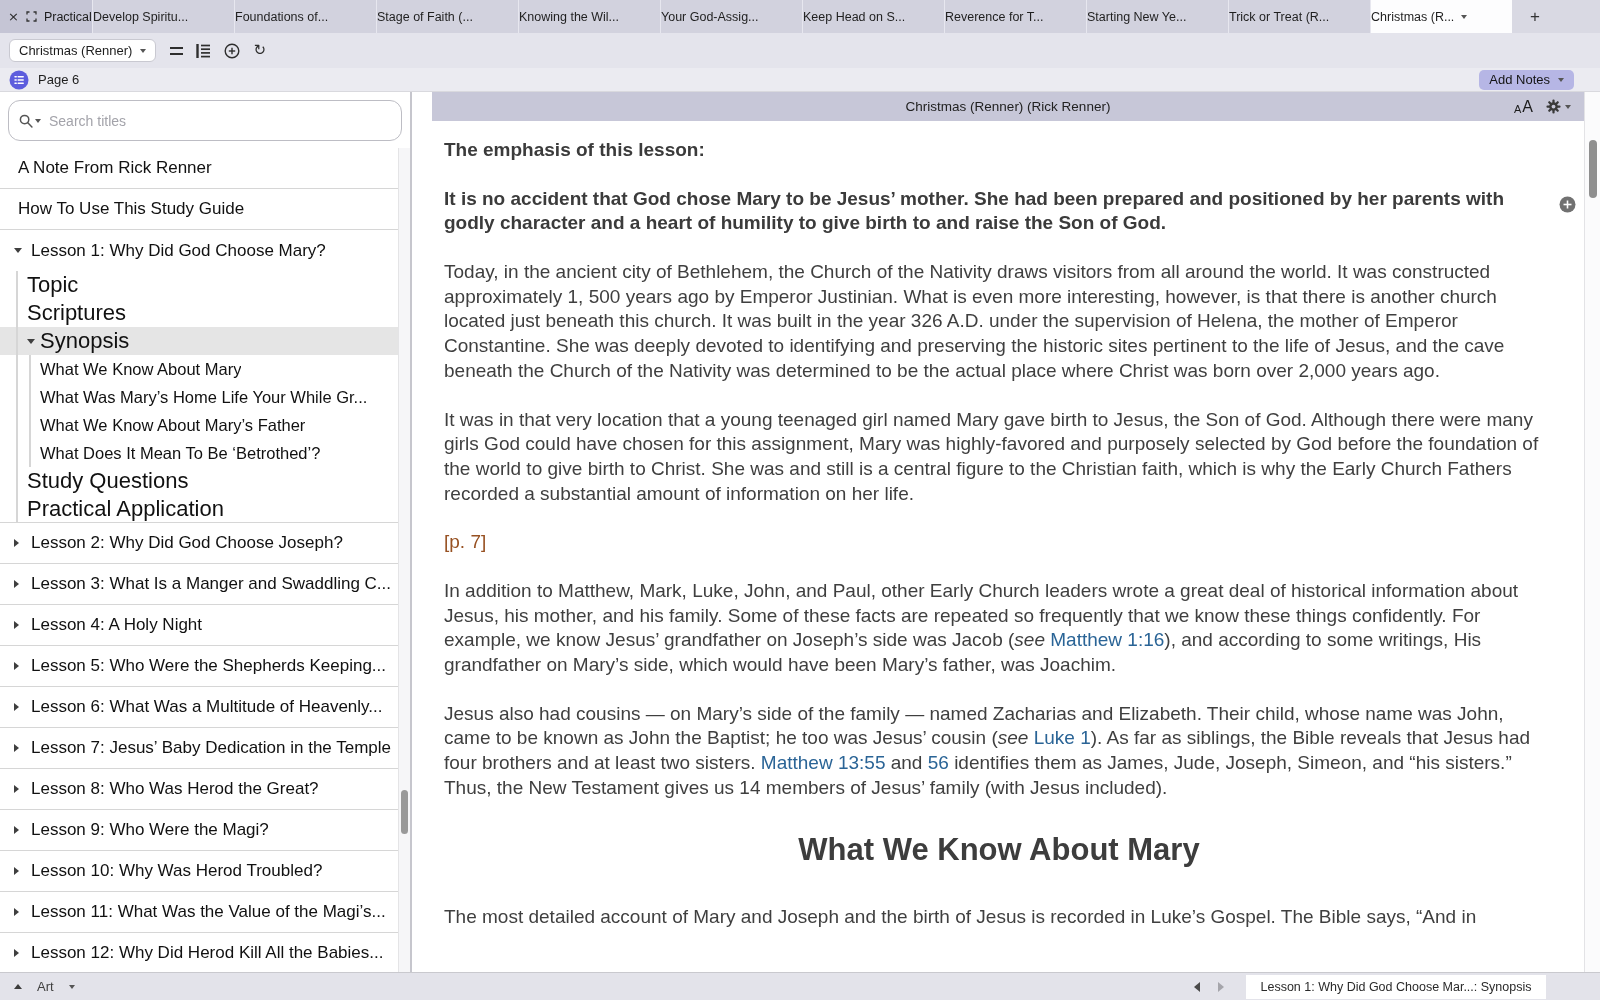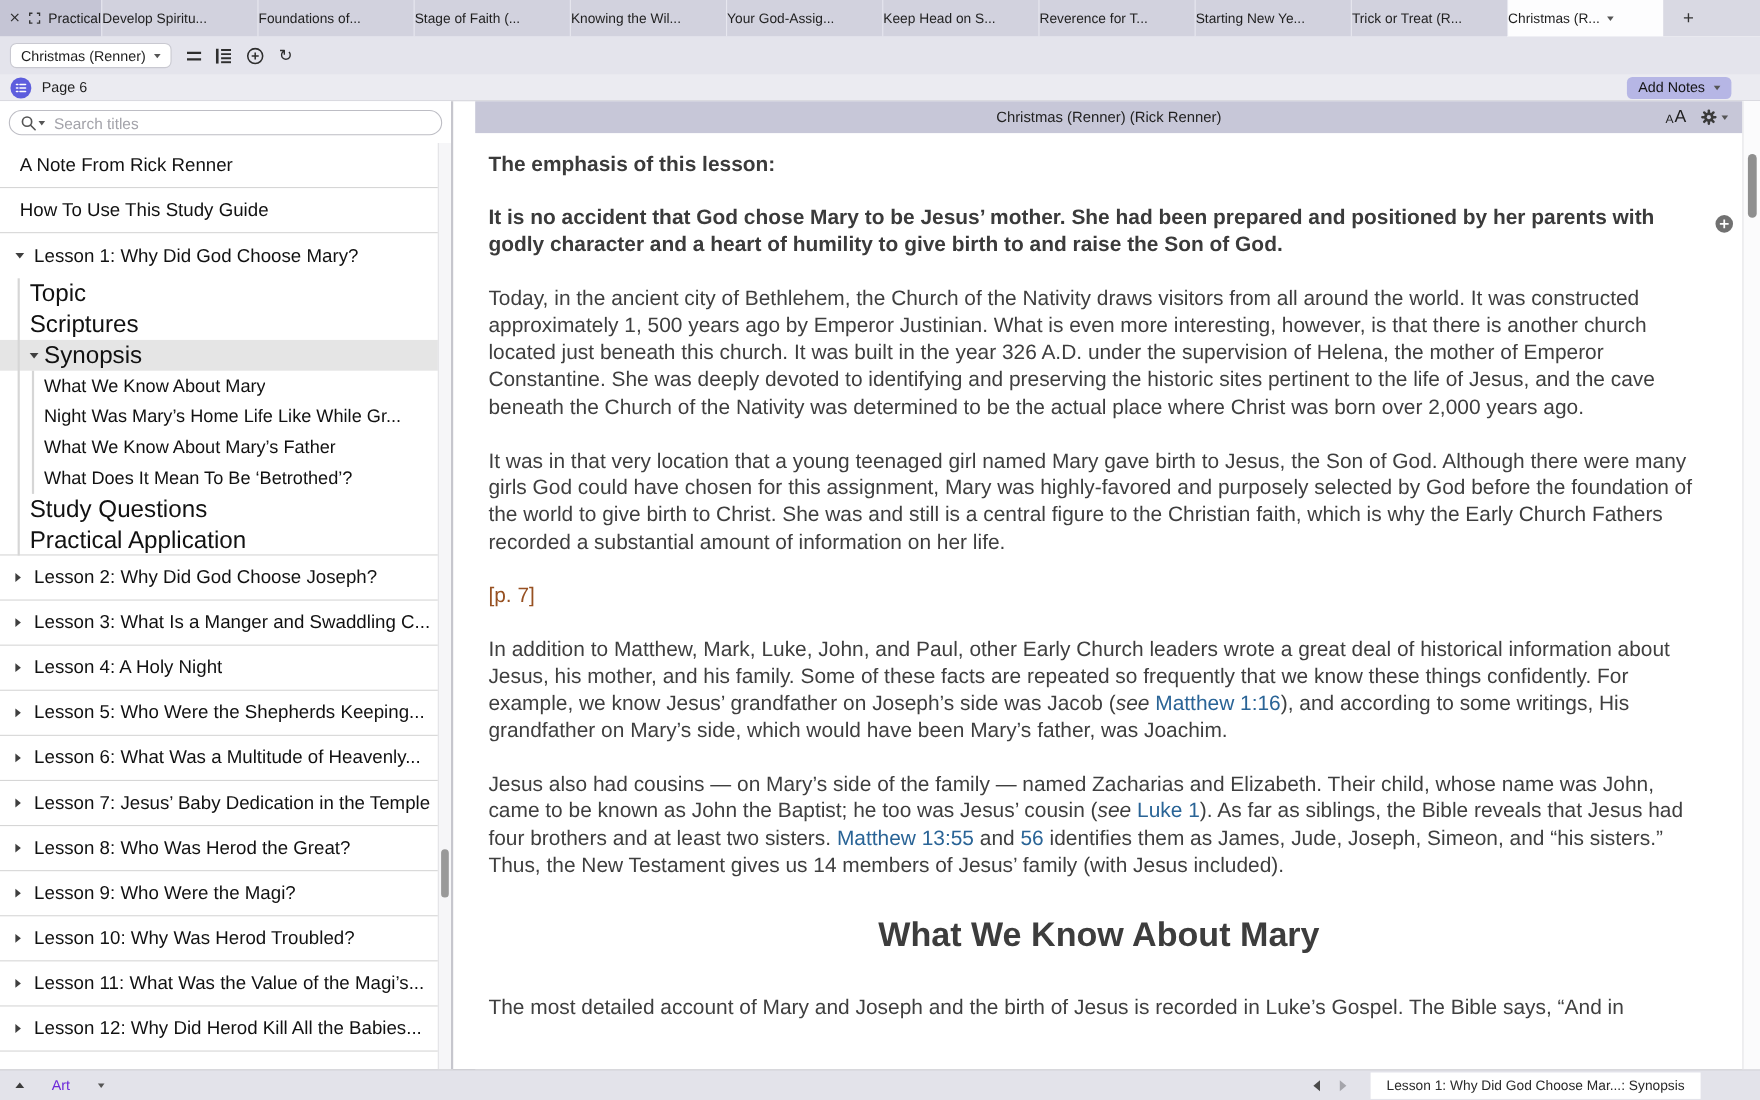--- a/index.html
+++ b/index.html
@@ -50,21 +50,21 @@
   .add-notes{margin-left:auto;margin-right:26px;background:#b6b6e5;border-radius:5px;
              height:20px;display:flex;align-items:center;gap:8px;padding:0 10px;
              font-size:13px;color:#141414;}
 
   
   .workspace{display:flex;height:880px;}
 
   
   .sidebar{width:412px;border-right:2px solid #c6c6cd;background:#fff;position:relative;
            flex:none;display:flex;flex-direction:column;}
-  .s-search{margin:8px 8px 7px 8px;height:23px;border:1px solid #bdbdc4;border-radius:12px;
+  .s-search{margin:8px 8px 7px 8px;height:41px;border:1px solid #bdbdc4;border-radius:12px;
             display:flex;align-items:center;gap:6px;padding:0 10px;flex:none;}
   .s-search input{border:none;outline:none;background:transparent;flex:1;font-size:14px;
                   color:#333;font-family:inherit;}
   .s-search input::placeholder{color:#a3a3aa;}
   .s-list{position:relative;flex:1;overflow:hidden;}
   .row{display:flex;align-items:center;color:#111;}
   .row.top{height:41px;font-size:17px;padding-left:14px;}
   .row.top.nocaret{padding-left:18px;}
   .row.sep{border-bottom:1px solid #d6d6d6;}
   .row.child{height:28px;font-size:22px;padding-left:27px;}
@@ -103,21 +103,21 @@
   .pm{color:#975122;}
   .lnk{color:#2a6496;text-decoration:none;cursor:pointer;}
   .it{font-style:italic;}
   h2.section{font-size:31px;font-weight:700;color:#3d3d3d;text-align:center;
              margin:30px 0 34px 0;}
   .note-anchor{position:absolute;right:8px;top:74px;}
 
   
   .statusbar{height:28px;background:#e3e3ea;border-top:1px solid #c9c9ce;display:flex;
              align-items:center;padding:0 14px;}
-  .art{display:flex;align-items:center;gap:25px;font-size:13px;color:#6d28d9;}
+  .art{display:flex;align-items:center;gap:15px;font-size:13px;color:#404040;}
   .nav{display:flex;gap:18px;margin-left:auto;align-items:center;}
   .loc{width:300px;height:24px;background:#fff;display:flex;align-items:center;
        justify-content:center;font-size:12.5px;color:#2a2a2a;margin-left:22px;
        margin-right:40px;white-space:nowrap;overflow:hidden;}
 </style>
 </head>
 <body>
 
 <div class="tabbar">
   <div class="tab-pin">
@@ -255,21 +255,21 @@
       <div class="row child selected">
         <span class="caret-box small">
             <span class="tri tri-down"></span>
           </span>
         <span class="label">Synopsis</span>
       </div>
       <div class="row gchild">
           <span class="label">What We Know About Mary</span>
         </div>
       <div class="row gchild">
-          <span class="label">Night Was Mary’s Home Life Like While Gr...</span>
+          <span class="label">What Was Mary’s Home Life Your While Gr...</span>
         </div>
       <div class="row gchild">
           <span class="label">What We Know About Mary’s Father</span>
         </div>
       <div class="row gchild">
           <span class="label">What Does It Mean To Be ‘Betrothed’?</span>
         </div>
       <div class="row child">
           <span class="label">Study Questions</span>
         </div>

